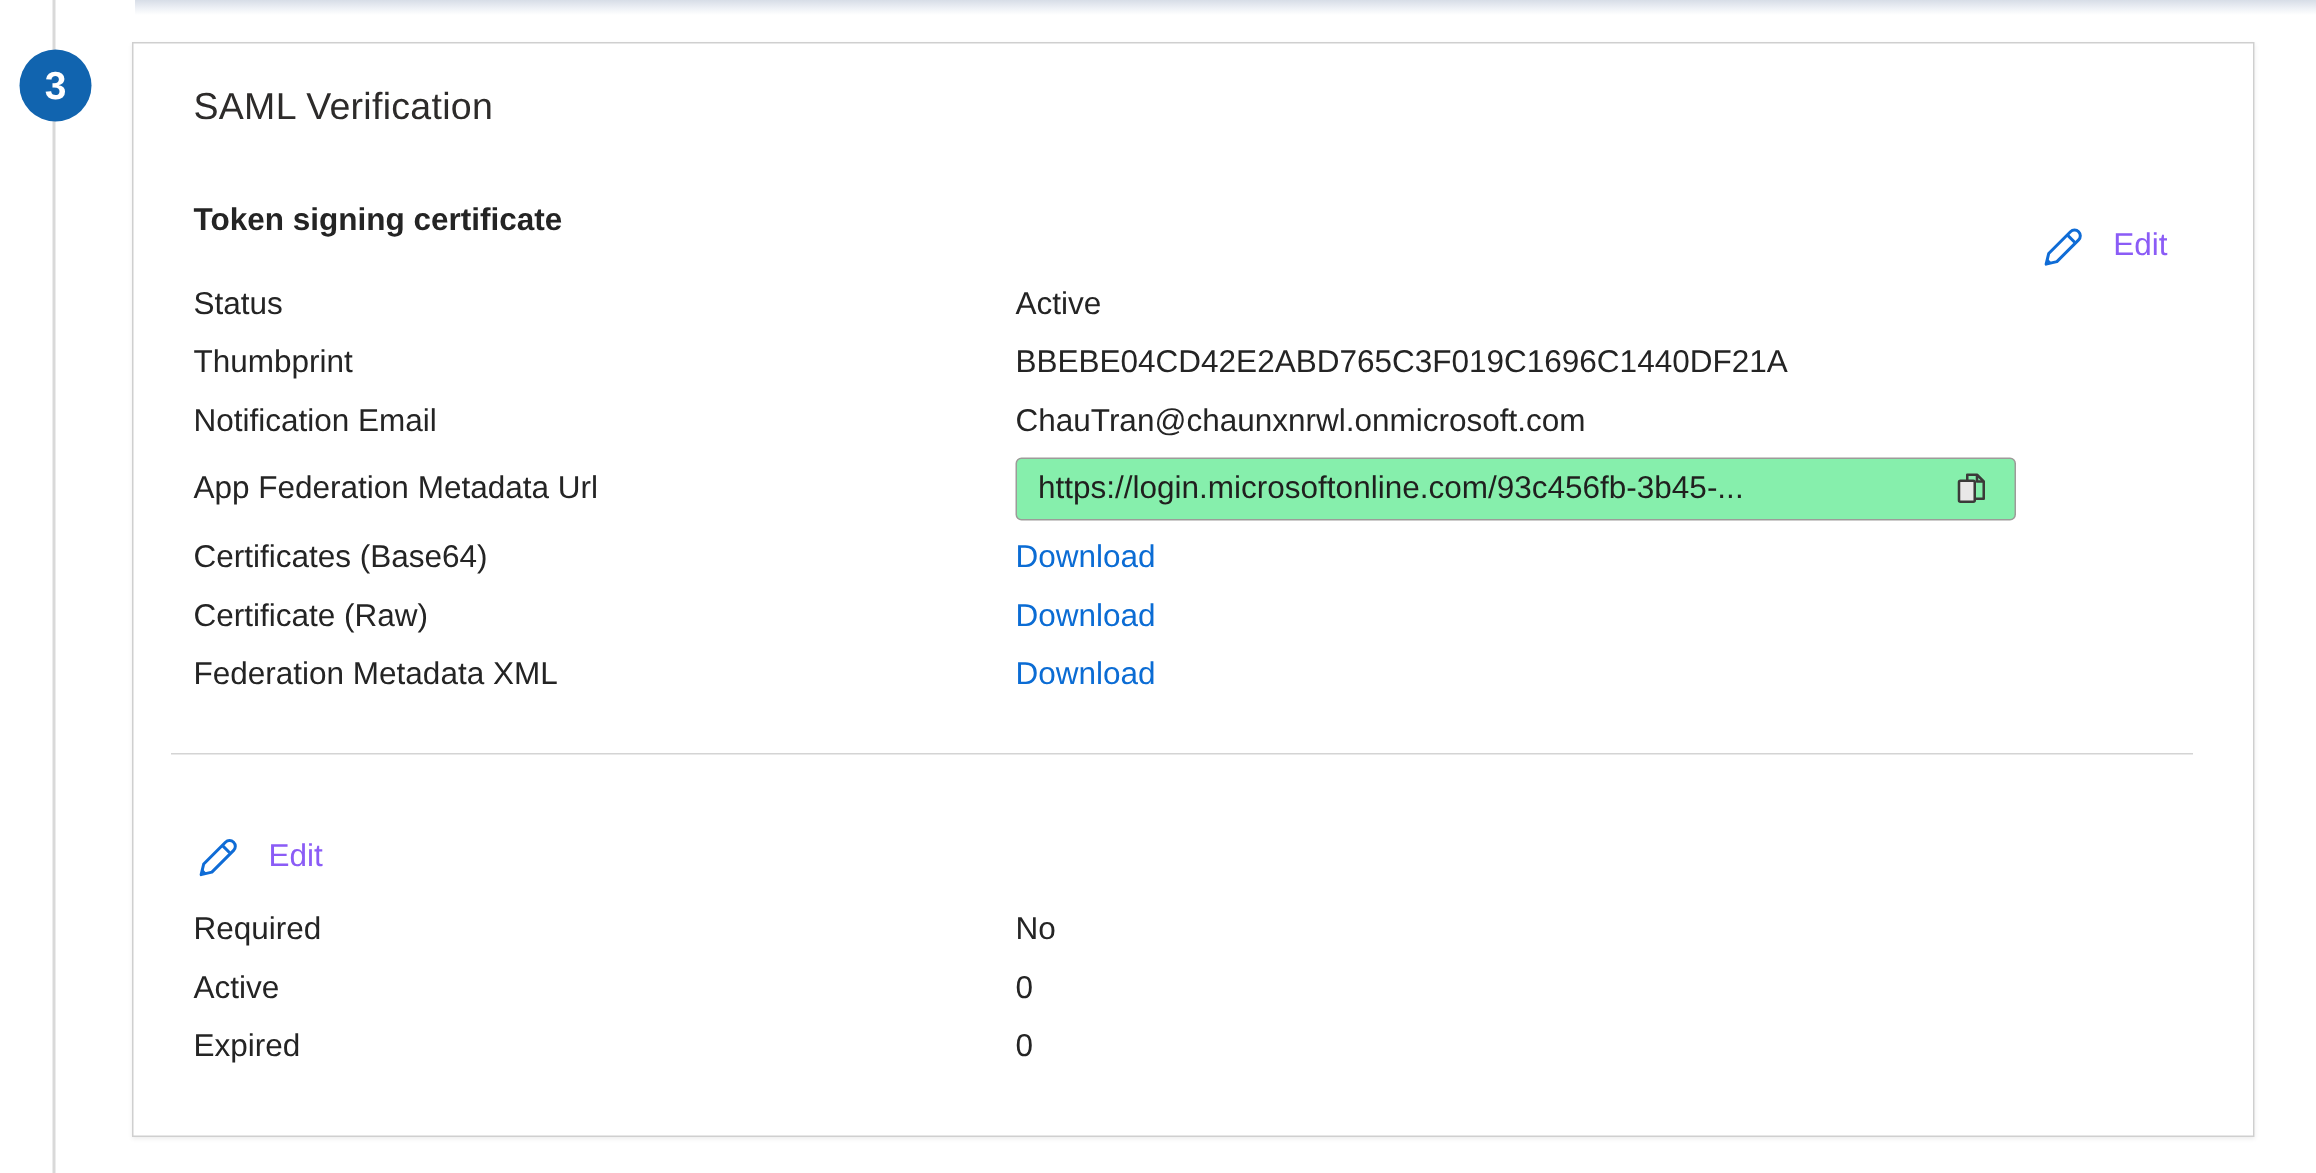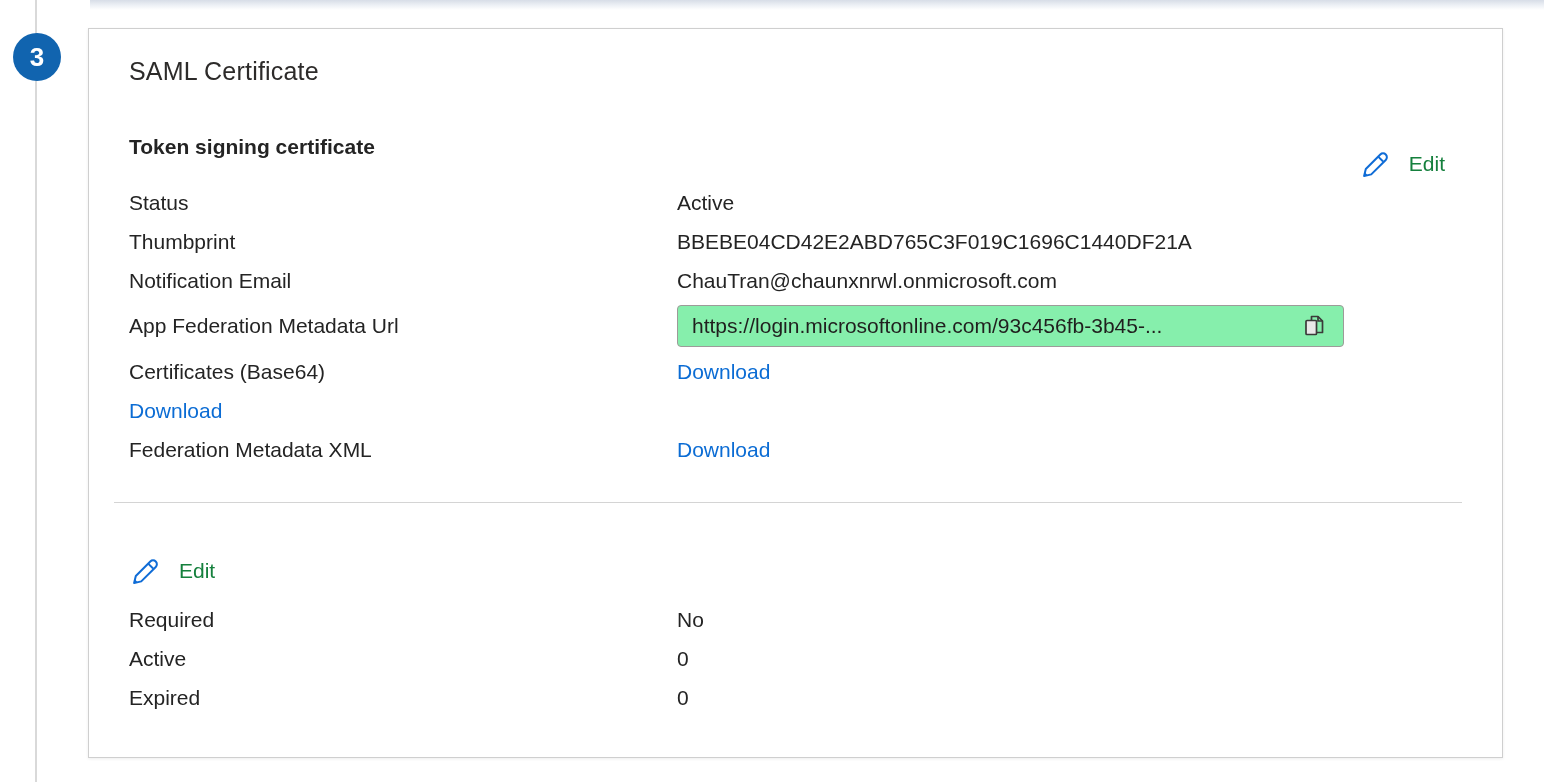--- a/index.html
+++ b/index.html
@@ -37,21 +37,21 @@
     display: flex; justify-content: space-between; align-items: flex-start;
   }
   .section-header.first { margin-top: 49px; }
   .section-header.second { margin-top: 36px; }
   .section-heading {
     font-size: 21px; font-weight: 700; color: #242424; line-height: 26px;
   }
   .edit-btn {
     display: flex; align-items: center; gap: 18px;
     background: none; border: none; padding: 0; cursor: pointer;
-    font-family: inherit; font-size: 21px; color: #15803d;
+    font-family: inherit; font-size: 21px; color: #8b5cf6;
     margin-right: 17px;
   }
   .section-header.first .edit-btn { margin-top: 14px; }
   .section-header.second .edit-btn { margin-top: 16px; }
   .edit-btn .pencil { width: 32px; height: 32px; display: block; }
   .rows { margin-top: 3px; }
   .rows.rows2 { margin-top: 13px; }
   .row {
     display: flex; align-items: center; height: 39px; font-size: 21px;
   }
@@ -77,21 +77,21 @@
 </head>
 <body>
 
 <div class="connector-line"></div>
 <div class="prev-card-edge"></div>
 <div class="step-circle">
   <span>3</span>
 </div>
 
 <div class="card">
-  <h2 class="card-title">SAML Certificate</h2>
+  <h2 class="card-title">SAML Verification</h2>
 
   <div class="section-header first">
     <div class="section-heading">Token signing certificate</div>
     <button class="edit-btn">
       <span class="pencil">
         <svg viewBox="0 0 32 32" width="32" height="32">
           <path d="M6.8 21 L21.3 6.5 a3.85 3.85 0 0 1 5.45 5.45 L12.25 26.4 L5.1 28.1 Z" fill="none" stroke="#0f6cd6" stroke-width="2" stroke-linejoin="round"></path>
           <path d="M19.2 8.6 l4.9 4.9" fill="none" stroke="#0f6cd6" stroke-width="2"></path>
           <path d="M5.1 28.1 L6 24.4 L8.8 27.2 Z" fill="#0f6cd6"></path>
         </svg>
@@ -124,20 +124,21 @@
             <rect x="5" y="7.5" width="10.5" height="14" rx="1" fill="#e9e8e8" stroke="#3b3a39" stroke-width="1.7"></rect>
           </svg>
         </span>
       </div>
     </div>
     <div class="row">
       <div class="label">Certificates (Base64)</div>
       <a class="link" href="#">Download</a>
     </div>
     <div class="row">
+      <div class="label">Certificate (Raw)</div>
       <a class="link" href="#">Download</a>
     </div>
     <div class="row">
       <div class="label">Federation Metadata XML</div>
       <a class="link" href="#">Download</a>
     </div>
   </div>
 
   <hr class="divider">
 

